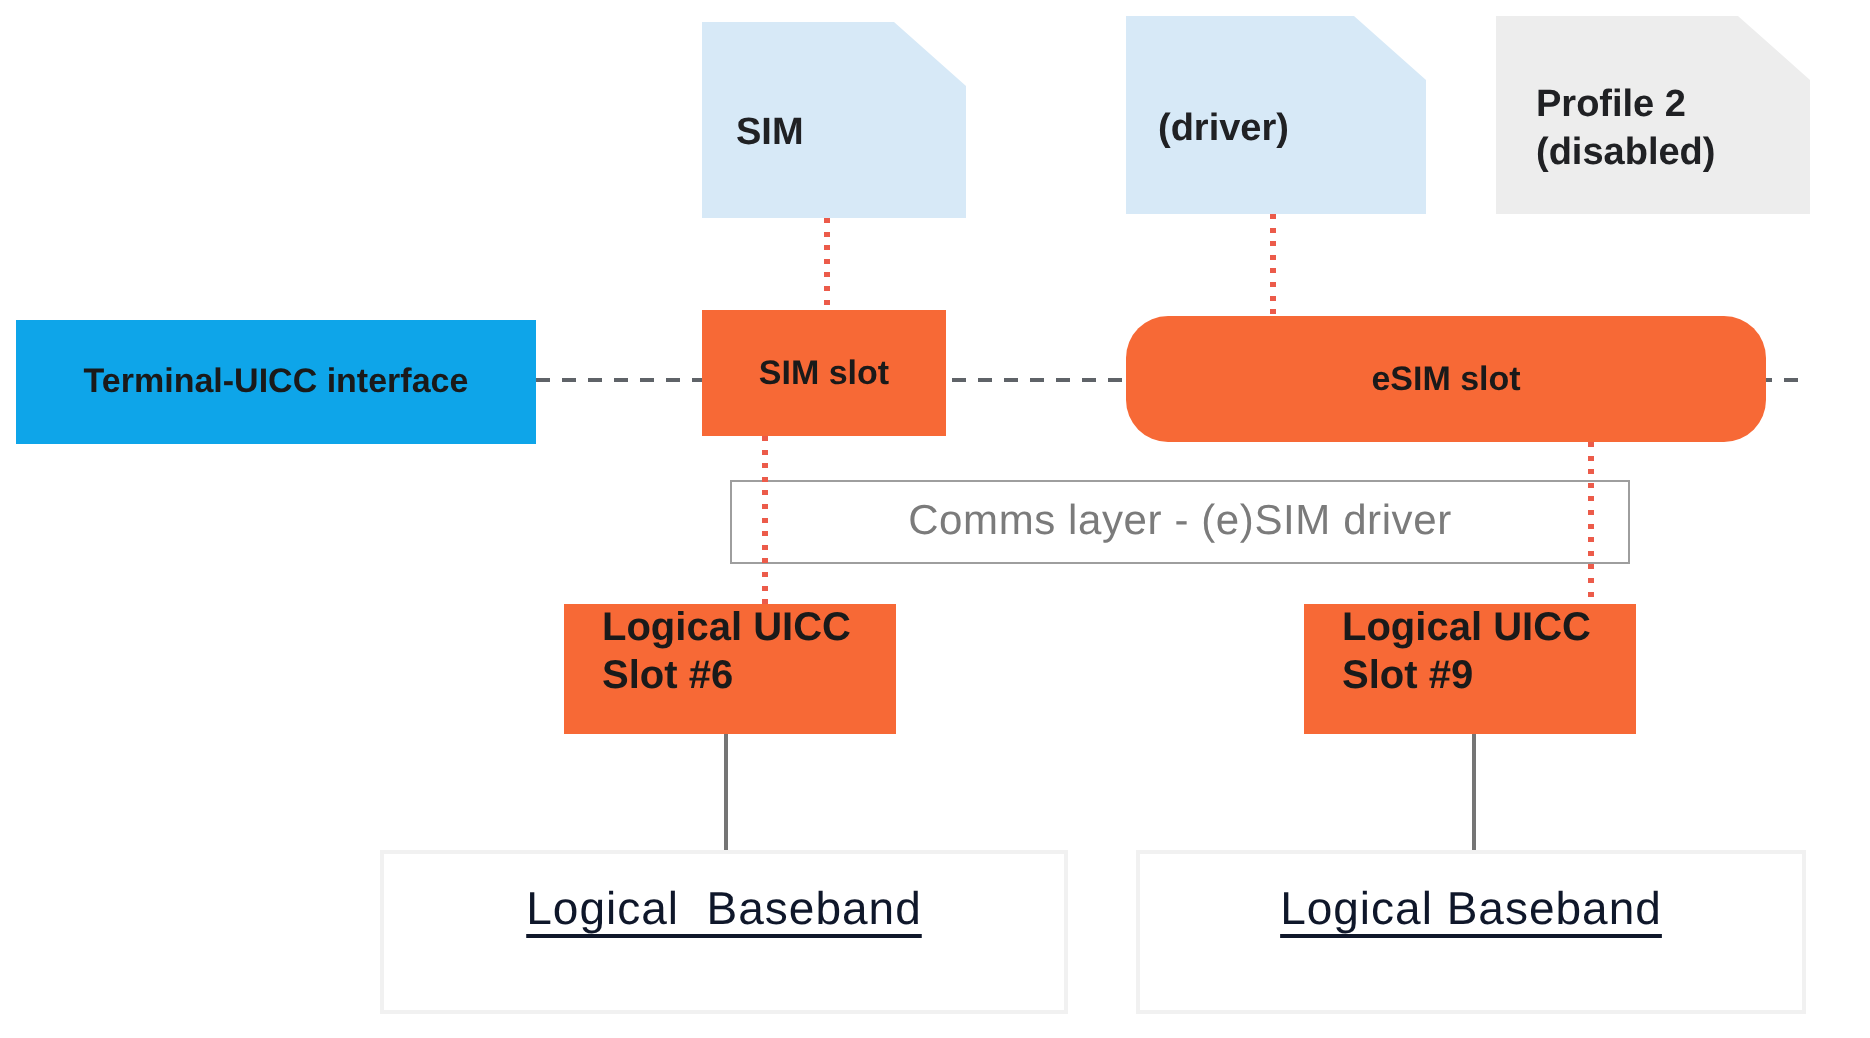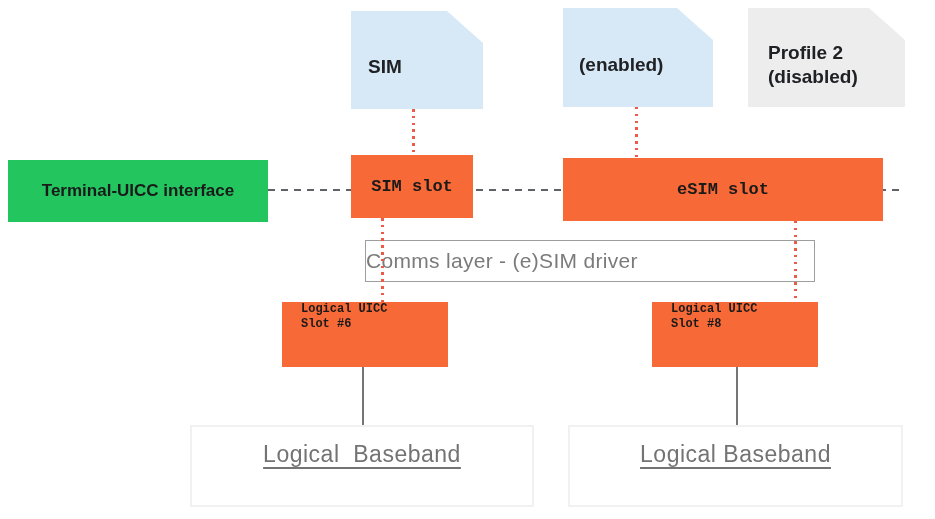--- a/index.html
+++ b/index.html
@@ -35,67 +35,67 @@
   
   .slot {
     background: #F76936;
     color: #1A1A1A;
     font-weight: bold;
     z-index: 1;
     display: flex;
     align-items: center;
     justify-content: center;
     font-size: 17px;
-    font-family: Liberation Mono, monospace;
   }
   .slot.left-align {
     justify-content: flex-start;
     padding-left: 19px;
     flex-direction: column;
     align-items: flex-start;
-    font-size: 12px;
+    font-size: 20px;
     line-height: 1.22;
   }
 
   
   .iface {
-    background: #22c55e;
+    background: #0ea5e9;
     color: #1A1A1A;
     font-weight: bold;
     font-size: 17px;
     display: flex;
     align-items: center;
     justify-content: center;
     z-index: 1;
   }
 
   
   .comms {
     background: #ffffff;
     border: 1.5px solid #9E9E9E;
     color: #7B7B7B;
     font-size: 21px;
     display: flex;
     align-items: center;
+    justify-content: center;
     z-index: 1;
     letter-spacing: 0.3px;
   }
 
   
   .baseband {
     background: #ffffff;
     border: 2px solid #F1F1F1;
     display: flex;
     justify-content: center;
     align-items: flex-start;
     padding-top: 14px;
     z-index: 1;
   }
   .baseband .bb-label {
-    color: #737373;
+    color: #0f172a;
     font-size: 23px;
     text-decoration: underline;
     text-decoration-thickness: 1.5px;
     text-underline-offset: 5px;
     white-space: pre;
     letter-spacing: 0.5px;
   }
 
   
   .dash-line {
@@ -127,52 +127,52 @@
   <div class="abs red-dotted" style="left:794px; top:221px; height:81px;"></div>
 
   <div class="abs gray-line" style="left:362px; top:367px; height:58px;"></div>
   <div class="abs gray-line" style="left:736px; top:367px; height:58px;"></div>
 
   <div class="abs card blue clip-corner" style="left:351px; top:11px; width:132px; height:98px;">
     <div>SIM</div>
   </div>
 
   <div class="abs card blue clip-corner" style="left:563px; top:8px; width:150px; height:99px; padding-left:16px;">
-    <div>(enabled)</div>
+    <div>(driver)</div>
   </div>
 
   <div class="abs card gray clip-corner" style="left:728px; top:8px; width:157px; height:99px; padding-left:20px;">
     <div>Profile 2</div>
     <div>(disabled)</div>
   </div>
 
   <div class="abs iface" style="left:8px; top:160px; width:260px; height:62px;">
     <span>Terminal-UICC interface</span>
   </div>
 
   <div class="abs slot" style="left:351px; top:155px; width:122px; height:63px;">
     <span>SIM slot</span>
   </div>
 
-  <div class="abs slot" style="left:563px; top:158px; width:320px; height:63px;">
+  <div class="abs slot" style="left:563px; top:158px; width:320px; height:63px;border-radius:21px;">
     <span>eSIM slot</span>
   </div>
 
   <div class="abs comms" style="left:365px; top:240px; width:450px; height:42px;">
     <span>Comms layer - (e)SIM driver</span>
   </div>
 
   <div class="abs slot left-align" style="left:282px; top:302px; width:166px; height:65px;">
     <div>Logical UICC</div>
     <div>Slot #6</div>
   </div>
 
   <div class="abs slot left-align" style="left:652px; top:302px; width:166px; height:65px;">
     <div>Logical UICC</div>
-    <div>Slot #8</div>
+    <div>Slot #9</div>
   </div>
 
   <div class="abs baseband" style="left:190px; top:425px; width:344px; height:82px;">
     <span class="bb-label">Logical  Baseband</span>
   </div>
 
   <div class="abs baseband" style="left:568px; top:425px; width:335px; height:82px;">
     <span class="bb-label">Logical Baseband</span>
   </div>
 

